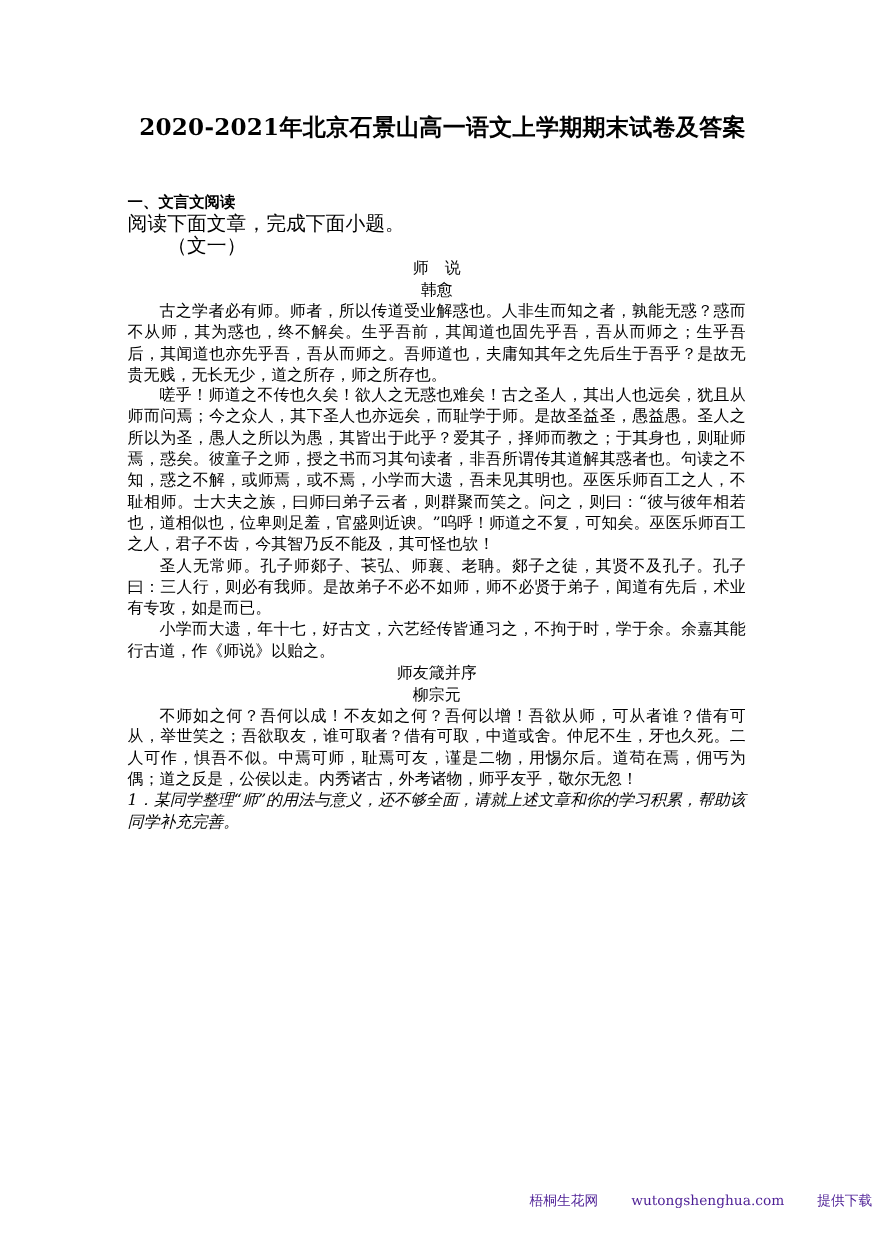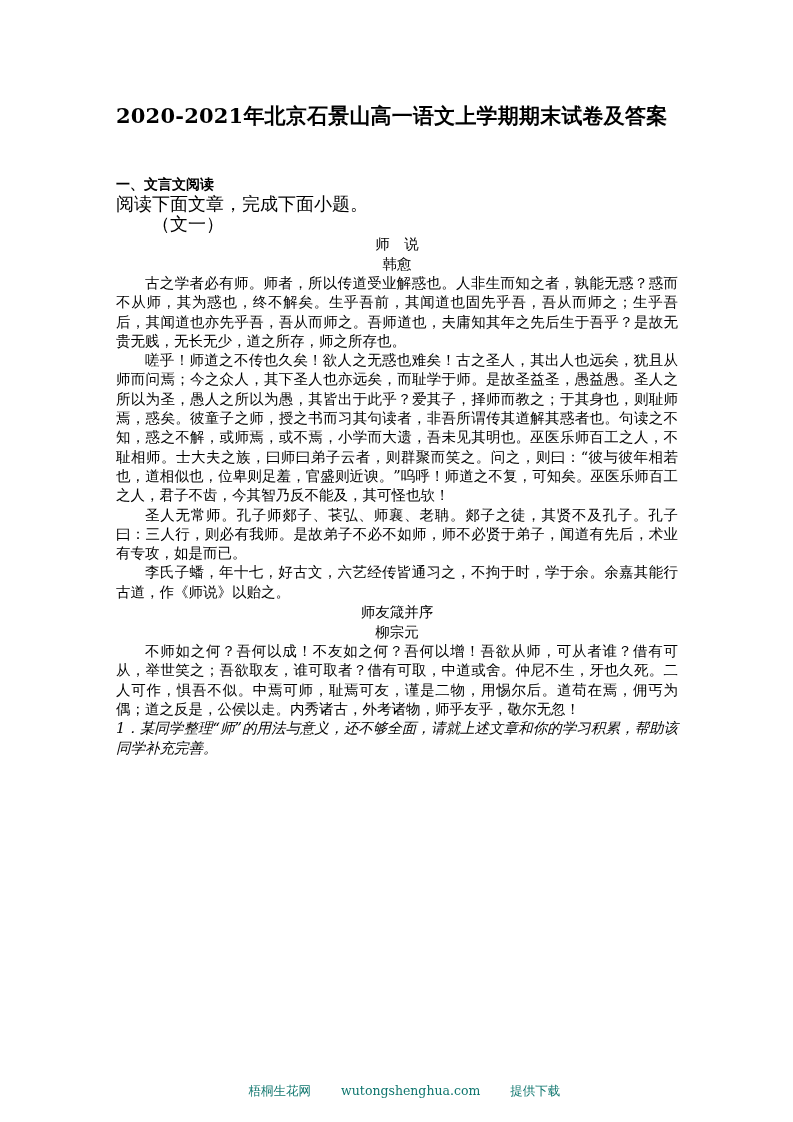--- a/index.html
+++ b/index.html
@@ -23,21 +23,21 @@
   .content {
     position: absolute;
     left: 116px;
     top: 0;
     width: 562px;
   }
   .doc-title {
     font-size: 21px;
     font-weight: bold;
     line-height: 38px;
-    text-align: left;
+    text-align: right;
     margin: 0;
     padding-top: 97px;
     letter-spacing: 0.2px;
   }
   .section-heading {
     font-size: 14px;
     font-weight: bold;
     line-height: 20px;
     margin: 0;
     padding-top: 39px;
@@ -74,23 +74,23 @@
     text-align: justify;
     text-justify: inter-ideograph;
     word-break: break-all;
     font-style: italic;
   }
   .footer {
     position: absolute;
     left: 0;
     right: 0;
     top: 1068px;
-    text-align: center;
+    text-align: right;
     font-size: 12.5px;
-    color: #0f766e;
+    color: #4c1d95;
     white-space: pre;
   }
   .footer .fitem {
     display: inline-block;
   }
   .footer .gap {
     display: inline-block;
     width: 30px;
   }
   .footer .url {
@@ -115,21 +115,21 @@
     <p class="centered">师　说</p>
 
     <p class="centered">韩愈</p>
 
     <p class="body-par">古之学者必有师。师者，所以传道受业解惑也。人非生而知之者，孰能无惑？惑而不从师，其为惑也，终不解矣。生乎吾前，其闻道也固先乎吾，吾从而师之；生乎吾后，其闻道也亦先乎吾，吾从而师之。吾师道也，夫庸知其年之先后生于吾乎？是故无贵无贱，无长无少，道之所存，师之所存也。</p>
 
     <p class="body-par">嗟乎！师道之不传也久矣！欲人之无惑也难矣！古之圣人，其出人也远矣，犹且从师而问焉；今之众人，其下圣人也亦远矣，而耻学于师。是故圣益圣，愚益愚。圣人之所以为圣，愚人之所以为愚，其皆出于此乎？爱其子，择师而教之；于其身也，则耻师焉，惑矣。彼童子之师，授之书而习其句读者，非吾所谓传其道解其惑者也。句读之不知，惑之不解，或师焉，或不焉，小学而大遗，吾未见其明也。巫医乐师百工之人，不耻相师。士大夫之族，曰师曰弟子云者，则群聚而笑之。问之，则曰：“彼与彼年相若也，道相似也，位卑则足羞，官盛则近谀。”呜呼！师道之不复，可知矣。巫医乐师百工之人，君子不齿，今其智乃反不能及，其可怪也欤！</p>
 
     <p class="body-par">圣人无常师。孔子师郯子、苌弘、师襄、老聃。郯子之徒，其贤不及孔子。孔子曰：三人行，则必有我师。是故弟子不必不如师，师不必贤于弟子，闻道有先后，术业有专攻，如是而已。</p>
 
-    <p class="body-par">李氏子蟠，年十七，好古文，六艺经传皆通习之，不拘于时，学于余。余嘉其能行古道，作《师说》以贻之。</p>
+    <p class="body-par">小学而大遗，年十七，好古文，六艺经传皆通习之，不拘于时，学于余。余嘉其能行古道，作《师说》以贻之。</p>
 
 
     <p class="centered">师友箴并序</p>
 
     <p class="centered">柳宗元</p>
 
 
     <p class="body-par">不师如之何？吾何以成！不友如之何？吾何以增！吾欲从师，可从者谁？借有可从，举世笑之；吾欲取友，谁可取者？借有可取，中道或舍。仲尼不生，牙也久死。二人可作，惧吾不似。中焉可师，耻焉可友，谨是二物，用惕尔后。道苟在焉，佣丐为偶；道之反是，公侯以走。内秀诸古，外考诸物，师乎友乎，敬尔无忽！</p>
 
     <p class="question">1．某同学整理“师”的用法与意义，还不够全面，请就上述文章和你的学习积累，帮助该同学补充完善。</p>

